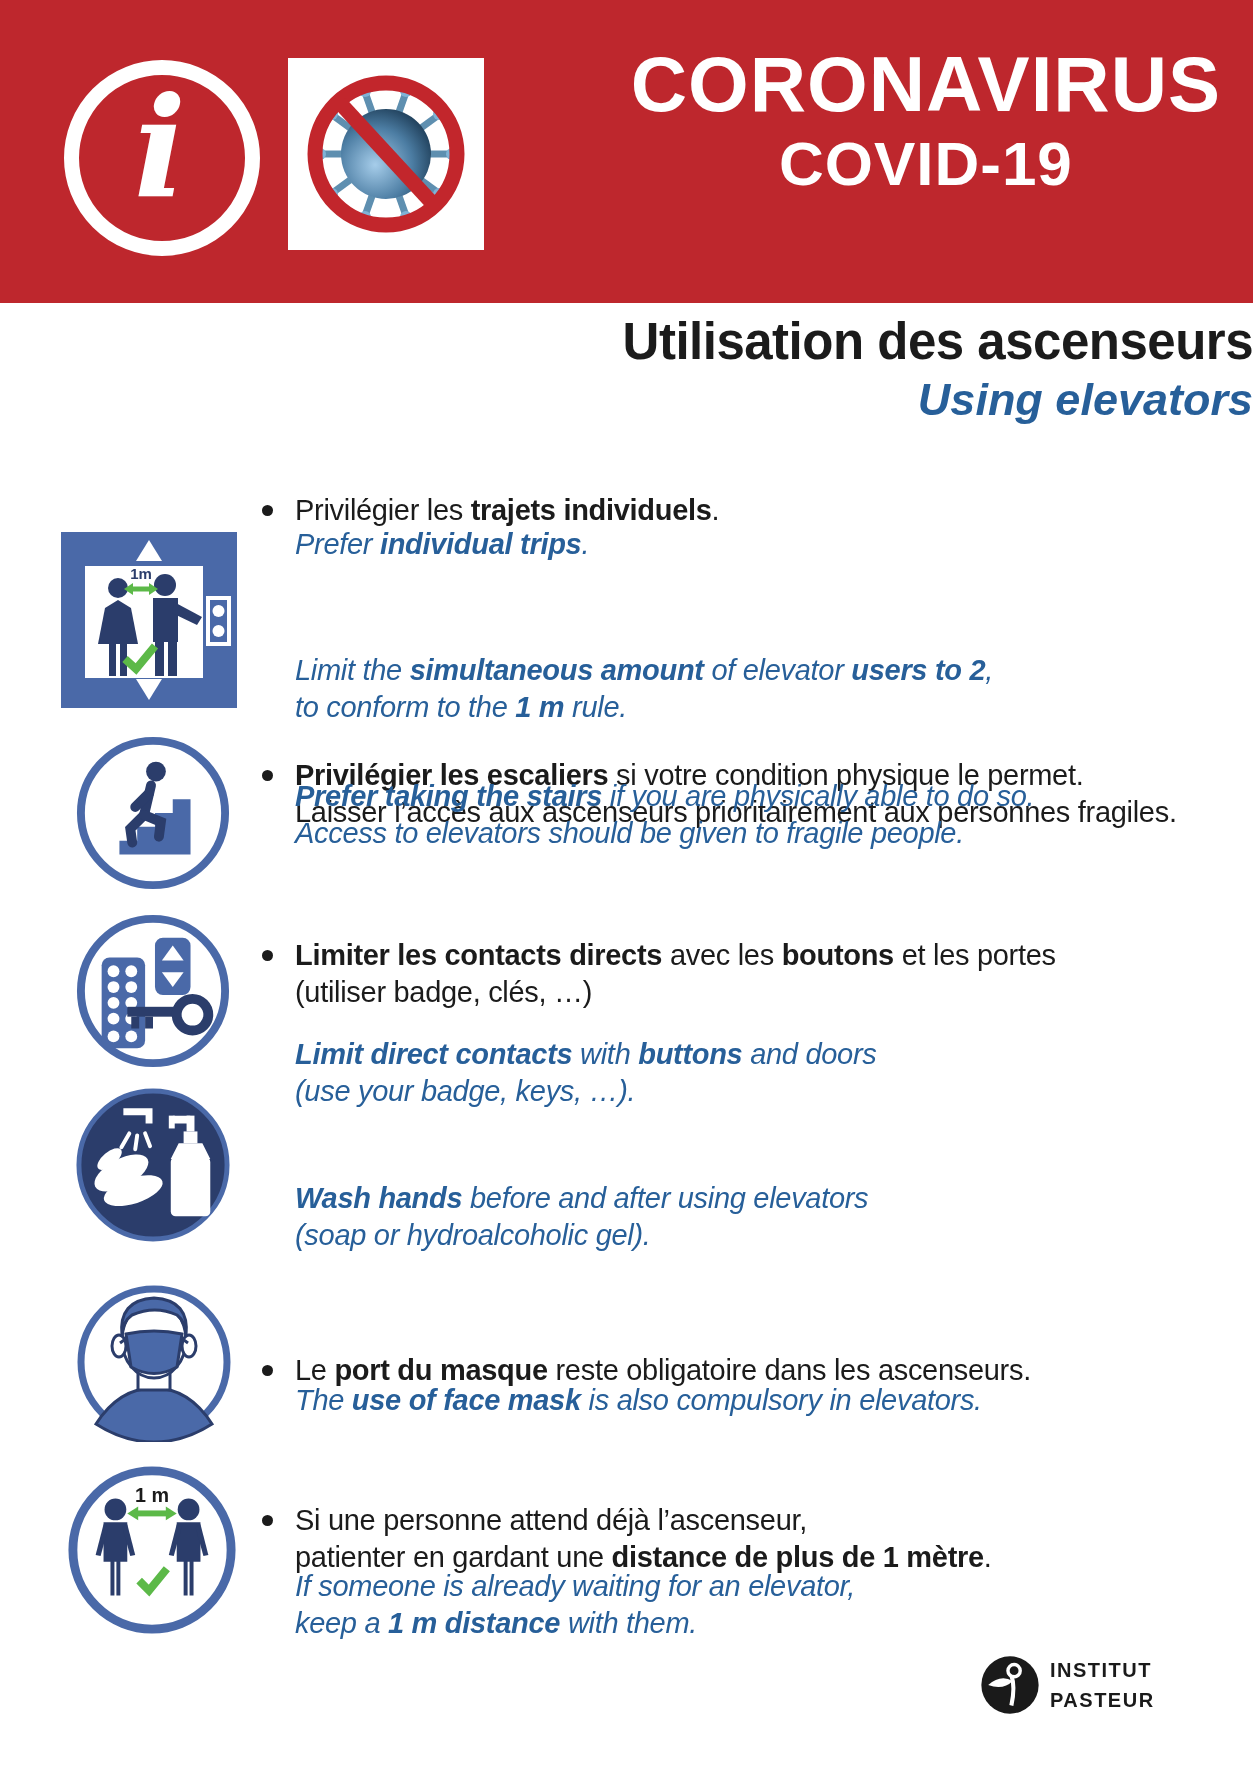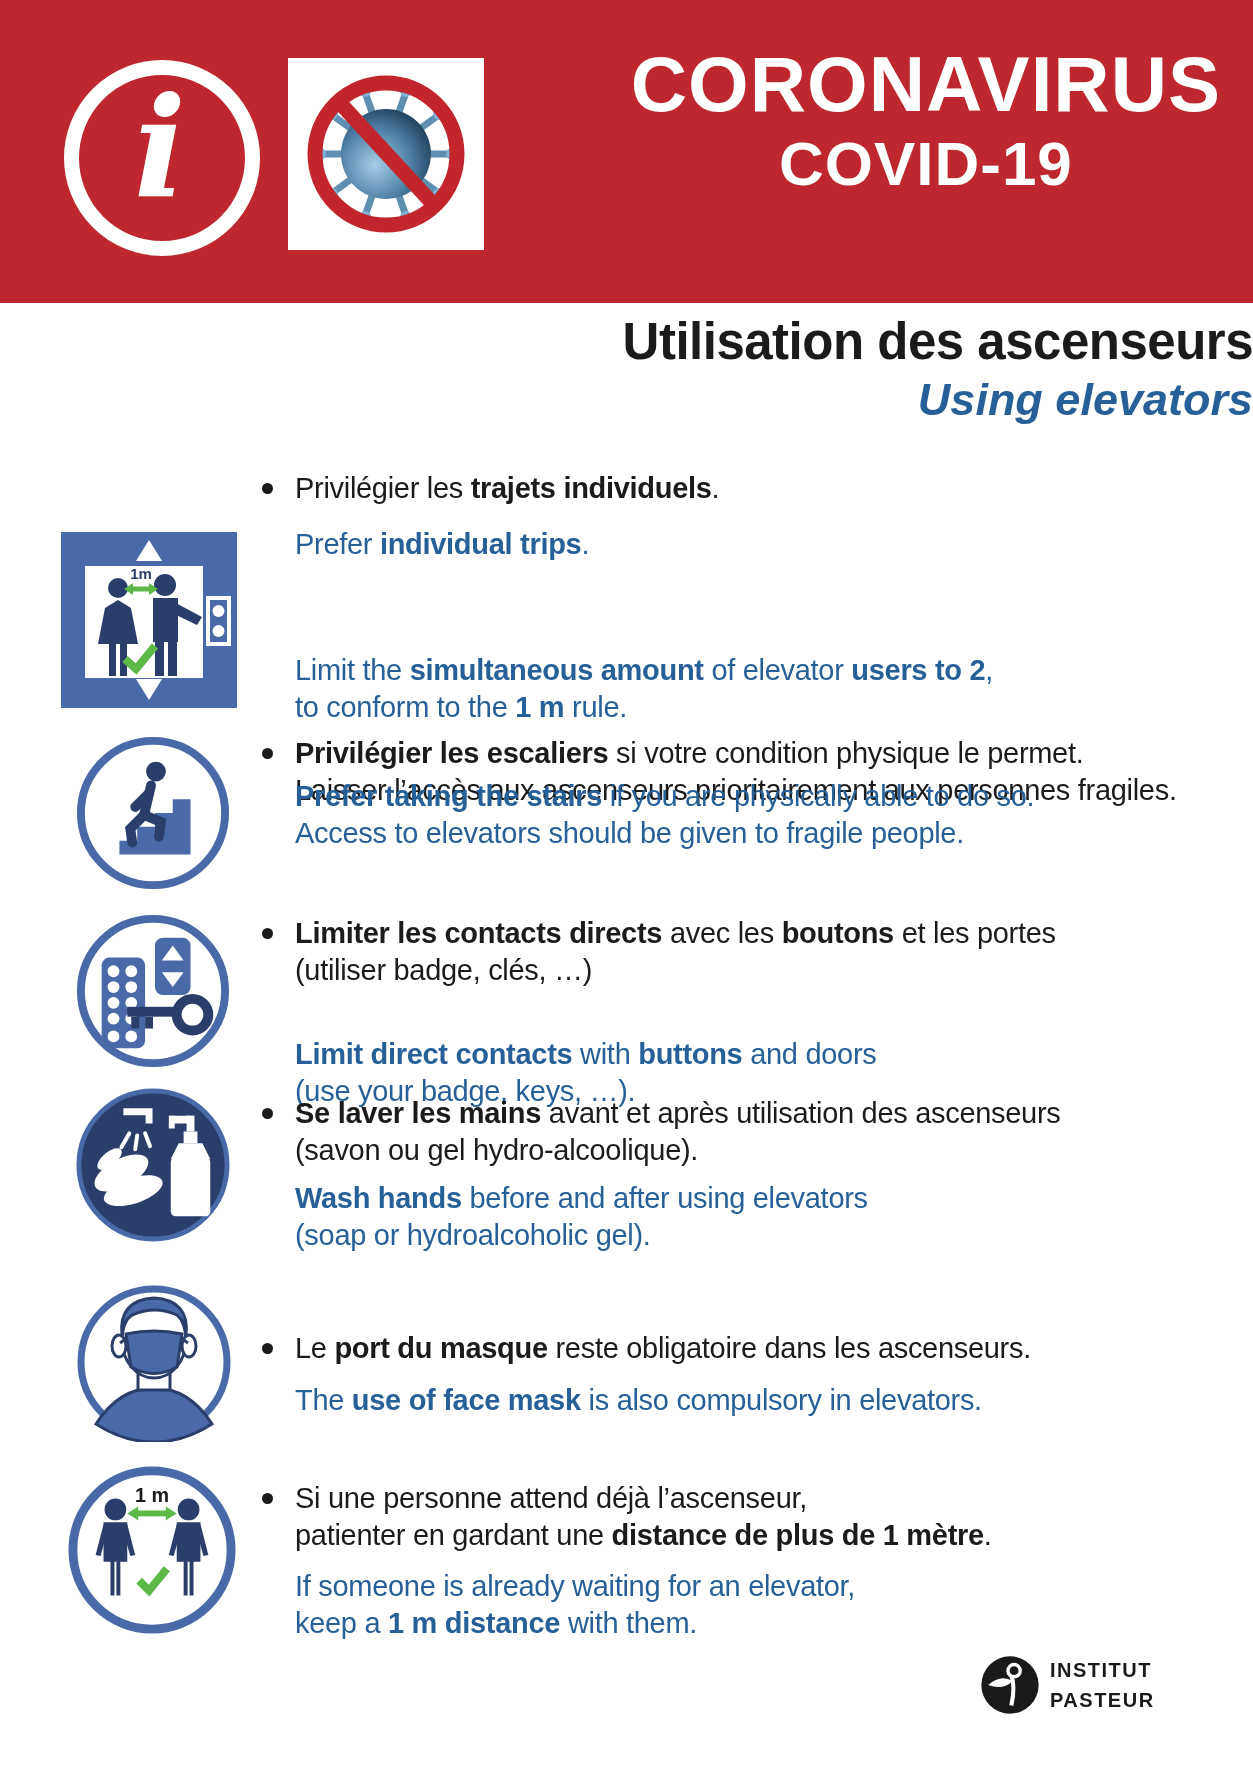--- a/index.html
+++ b/index.html
@@ -27,26 +27,26 @@
   
   .titles { position:absolute; left:36px; right:0; top:312px; text-align:right; }
   .title-fr { font-size:51px; font-weight:bold; color:#1b1b1b; line-height:60px; letter-spacing:-0.5px; }
   .title-en { font-size:45px; font-weight:bold; font-style:italic; color:#275f99; line-height:56px; }
 
   
   .fr, .en {
     position:absolute; left:295px; width:950px;
     font-size:29px; line-height:37px; letter-spacing:-0.3px; white-space:pre-line;
   }
-  .fr { color:#1b1b1b; }
+  .fr { color:#1b1b1b;margin-top:22px; }
   .fr::before {
     content:""; position:absolute; left:-33px; top:13px;
     width:11px; height:11px; border-radius:50%; background:#1b1b1b;
   }
-  .en { color:#275f99; }
+  .en { color:#275f99; font-style:italic; }
   .b { font-weight:bold; }
 
   .icon { position:absolute; }
 
   
   .footer-logo { position:absolute; left:980px; top:1655px; display:flex; align-items:center; }
   .wordmark {
     margin-left:10px; font-size:20px; font-weight:bold; color:#1a1a1a;
     line-height:30px; letter-spacing:1.5px;
   }
@@ -220,22 +220,20 @@
     <g fill="#ffffff">
       <rect x="98" y="72" width="40" height="60" rx="5"></rect>
       <polygon points="106,58 130,58 138,74 98,74"></polygon>
       <rect x="111" y="46" width="14" height="12"></rect>
       <rect x="114" y="30" width="8" height="16"></rect>
       <rect x="98" y="30" width="22" height="8" rx="3"></rect>
       <rect x="96" y="30" width="6" height="13"></rect>
     </g>
   </svg>
 
-  <div class="fr" style="top:1095px;"><span class="b">Se laver les mains</span><span> avant et après utilisation des ascenseurs
-(savon ou gel hydro-alcoolique).</span></div>
   <div class="en" style="top:1180px;"><span class="b">Wash hands</span><span> before and after using elevators
 (soap or hydroalcoholic gel).</span></div>
 
   <svg class="icon" style="left:74px; top:1282px;" width="160" height="160" viewBox="0 0 160 160">
     <circle cx="80" cy="80" r="73" fill="#ffffff" stroke="#4a69a8" stroke-width="7"></circle>
     <path d="M22,142 Q45,106 80,106 Q115,106 138,142 Q110,160 80,160 Q50,160 22,142 Z" fill="#4a69a8" stroke="#2b3d6b" stroke-width="3"></path>
     <rect x="64" y="86" width="32" height="22" fill="#ffffff" stroke="#2b3d6b" stroke-width="3"></rect>
     <ellipse cx="80" cy="58" rx="32" ry="38" fill="#ffffff" stroke="#2b3d6b" stroke-width="3"></ellipse>
     <path d="M48,54 Q44,18 80,16 Q116,18 112,54 Q112,40 103,33 Q81,23 58,33 Q48,40 48,54 Z" fill="#4a69a8" stroke="#2b3d6b" stroke-width="3"></path>
     <ellipse cx="45" cy="64" rx="7" ry="11" fill="#ffffff" stroke="#2b3d6b" stroke-width="3"></ellipse>

